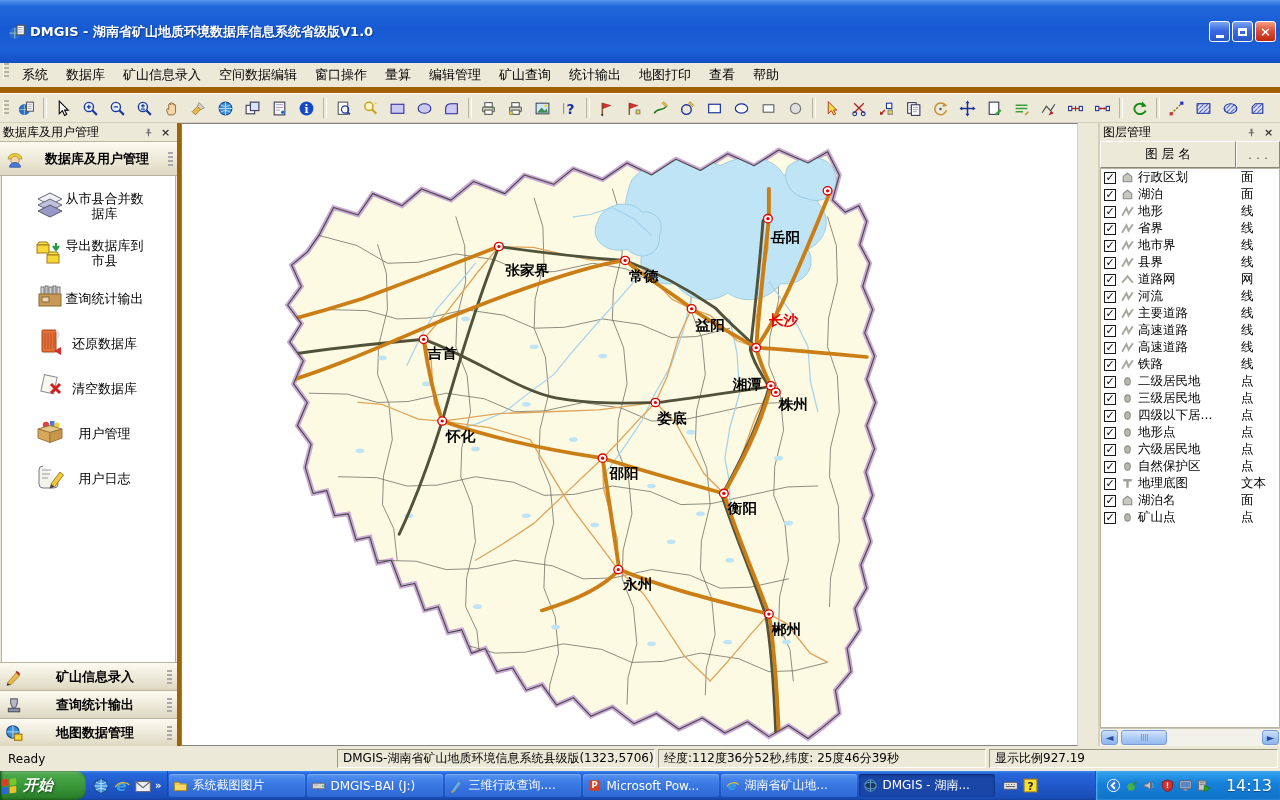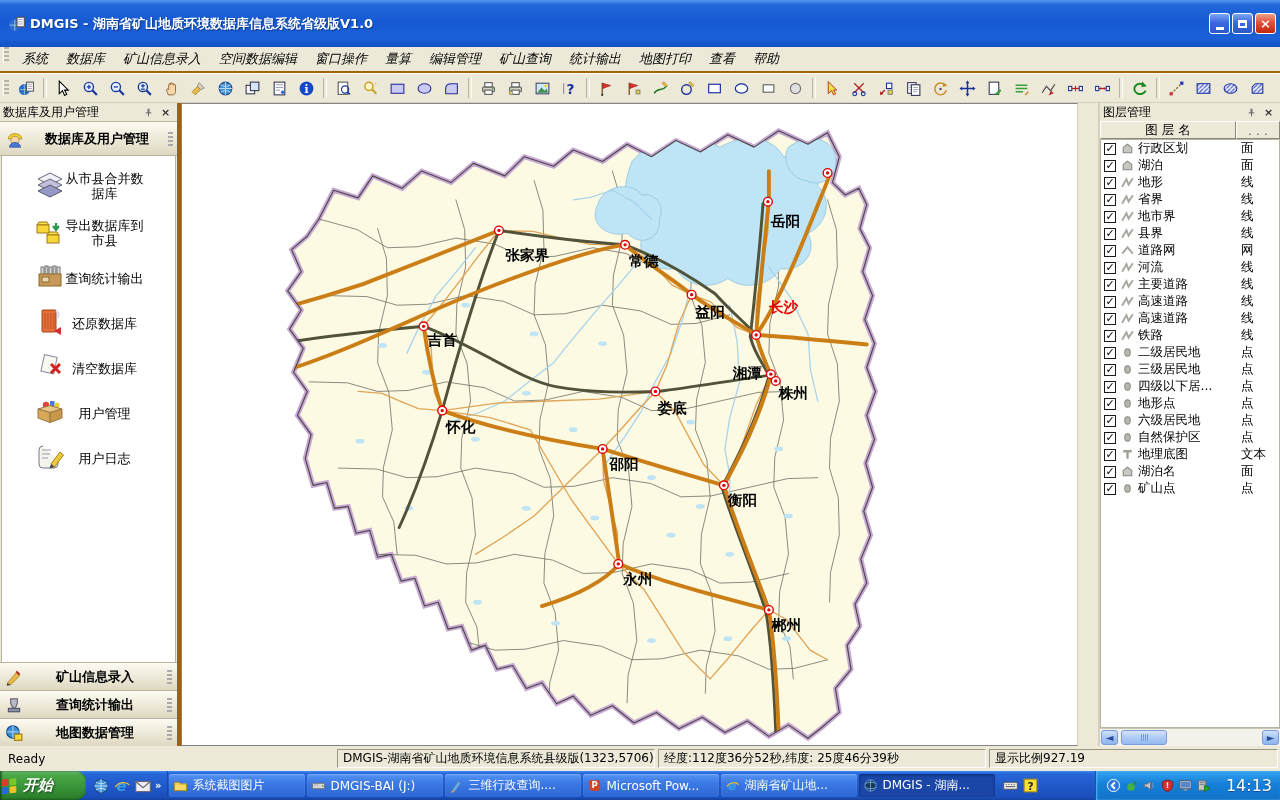--- a/index.html
+++ b/index.html
@@ -1,29 +1,29 @@
 <!DOCTYPE html>
 <html><head>
 <meta charset="utf-8">
 <style>
   html,body{margin:0;padding:0;background:#000;}
   .app{width:1280px;height:800px;display:flex;flex-direction:column;font-family:"DejaVu Sans",sans-serif;overflow:hidden;background:#ECE9D8;position:relative;}
   
-  .titlebar{height:31px;display:flex;align-items:center;padding:8px 4px;
+  .titlebar{height:31px;display:flex;align-items:center;padding:16px 4px;
     background:linear-gradient(180deg,#5A96EE 0%,#2268DC 10%,#1659D2 45%,#1C60D8 80%,#1350C4 100%);}
   .app-icon{width:18px;height:18px;margin:0 4px;display:flex;}
   .title-text{color:#fff;font-weight:bold;font-size:13px;text-shadow:1px 1px 1px #0a3a8a;flex:1;white-space:nowrap;overflow:hidden;}
   .winbtns{display:flex;gap:2px;}
   .wbtn{width:21px;height:21px;border:1px solid #fff;border-radius:3px;display:flex;align-items:center;justify-content:center;
     background:linear-gradient(180deg,#7AA4F2,#3A6AE0 45%,#2A58C8);box-sizing:border-box;}
   .wbtn.close{background:linear-gradient(180deg,#F0A088,#E05038 45%,#C02810);color:#fff;font-weight:bold;font-size:13px;line-height:1;}
   .g-min{width:8px;height:3px;background:#fff;margin-top:9px;}
   .g-max{width:9px;height:8px;border:2px solid #fff;border-top-width:3px;box-sizing:border-box;}
   
-  .menubar{height:24px;display:flex;align-items:flex-start;background:#ECE9D8;border-bottom:2px solid #a16207;font-style:italic;}
+  .menubar{height:24px;display:flex;align-items:flex-start;background:#ECE9D8;border-bottom:6px solid #a16207;}
   .grip{width:5px;height:16px;margin:0 4px 0 3px;background:repeating-linear-gradient(180deg,#b8b4a0 0 2px,#ECE9D8 2px 4px);border-left:1px solid #fff;}
   .menu-item{font-size:13px;padding:3px 9px;color:#000;white-space:nowrap;}
   
   .toolbar{height:28px;display:flex;align-items:center;background:#ECE9D8;border-bottom:1px solid #D4D0BC;border-top:1px solid #fff;}
   .tbtn{width:25px;height:25px;display:flex;align-items:center;justify-content:center;border:1px solid transparent;border-radius:2px;}
   .tbtn svg{width:17px;height:17px;}
   .tsep{width:2px;height:20px;margin:0 3px;border-left:1px solid #b8b4a0;border-right:1px solid #fff;}
   
   .main{flex:1;display:flex;min-height:0;background:#ECE9D8;}
   
@@ -45,21 +45,21 @@
   .lp-bottom-btn{height:27px;display:flex;align-items:center;gap:4px;padding:0 5px;
     background:linear-gradient(180deg,#FDFBF2,#E8E3D0 70%,#DDD7C2);border-top:1px solid #B8B49E;}
   .lp-bottom-btn svg{width:18px;height:18px;}
   .lp-bottom-btn .bb-label{flex:1;text-align:center;font-weight:bold;font-size:13px;}
   
   .map-area{flex:1;background:#fff;border:1px solid #848284;border-right:1px solid #D4D0BC;min-width:0;}
   .map-area svg{width:100%;height:100%;display:block;}
   .city-label{font-weight:bold;font-size:15px;}
   
   .right-panel{width:182px;display:flex;flex-direction:column;border-left:2px solid #D4D0BC;box-sizing:border-box;background:#5eead4;margin-left:20px;}
-  .layer-colhead{height:18px;display:flex;font-size:12.5px;}
+  .layer-colhead{height:27px;display:flex;font-size:12.5px;}
   .lch-cell{background:#ECE9D8;border:1px solid;border-color:#FFF #8a8878 #8a8878 #FFF;display:flex;align-items:center;justify-content:center;box-sizing:border-box;}
   .lch-name{flex:1;}
   .lch-more{width:44px;color:#666;}
   .layer-list{flex:1;background:#fff;border:1px solid #B8B49E;overflow:hidden;}
   .layer-row{height:17px;display:flex;align-items:center;padding-left:3px;}
   .cb{width:12px;height:12px;border:1.5px solid #1a1a1a;background:#fff;font-size:11px;font-weight:bold;line-height:10px;text-align:center;color:#000;box-sizing:border-box;flex:none;}
   .layer-row svg{width:15px;height:15px;margin:0 3px 0 4px;flex:none;}
   .lname{flex:1;font-size:12.5px;white-space:nowrap;overflow:hidden;}
   .ltype{width:38px;font-size:12.5px;flex:none;}
   .hscroll{height:17px;background:#F2F1EA;display:flex;align-items:center;border-top:1px solid #cac6b4;}

